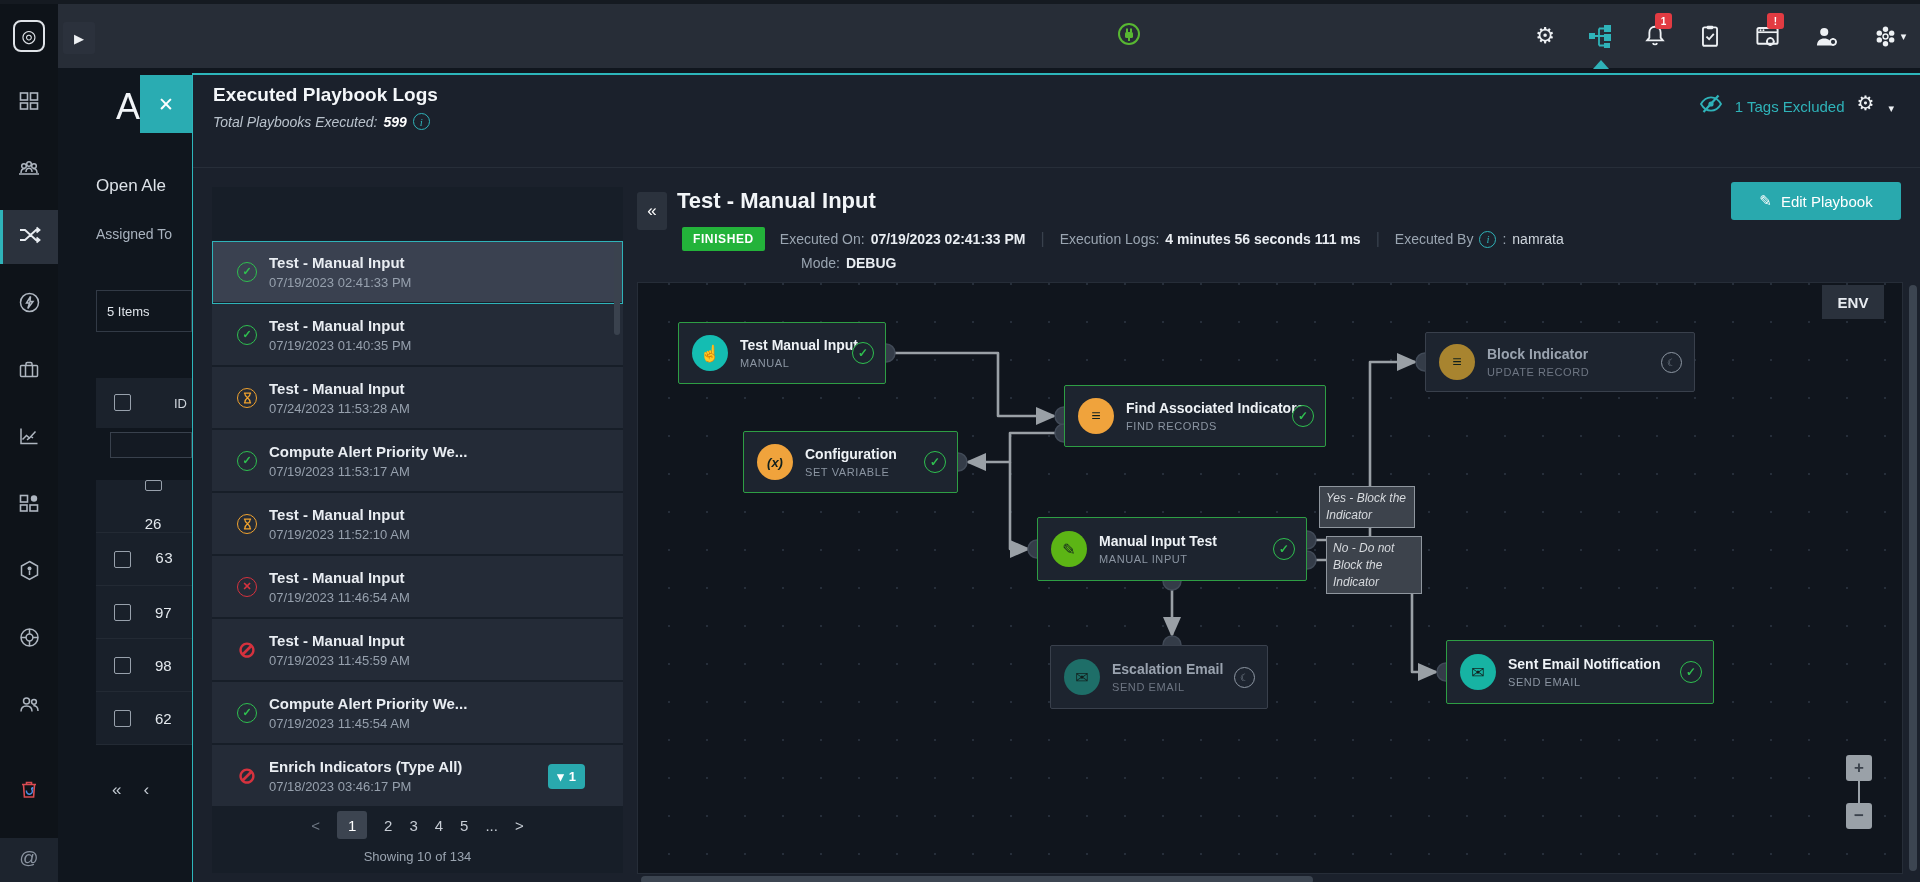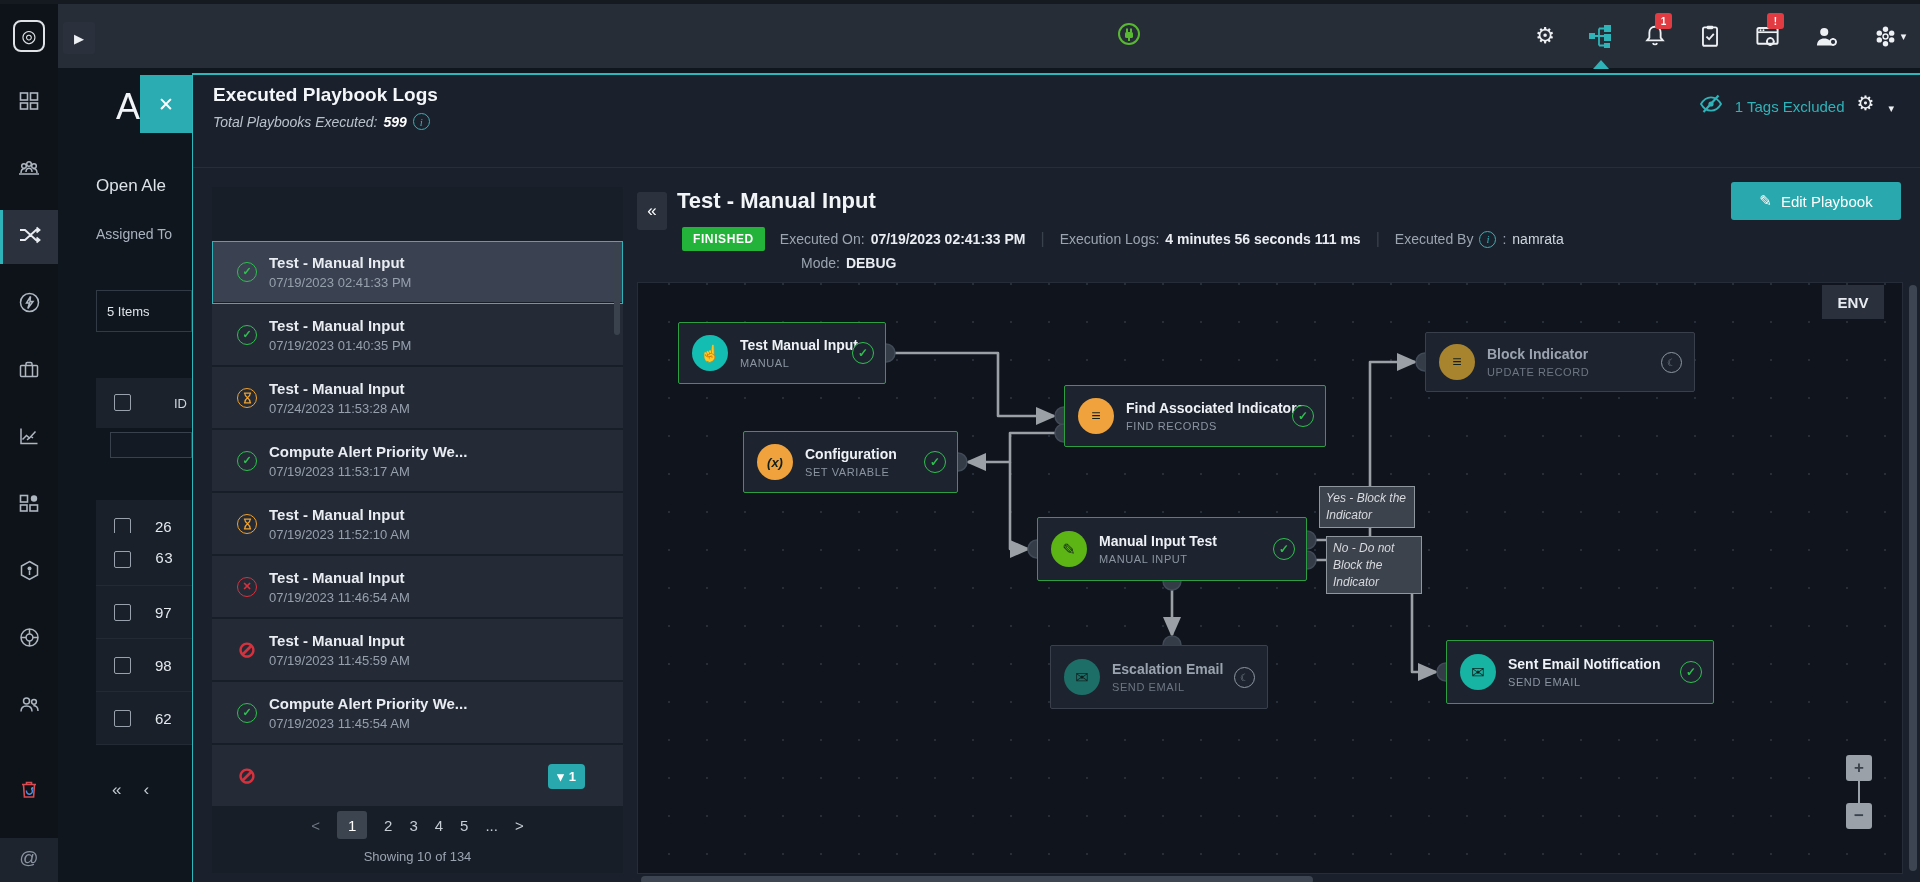--- a/index.html
+++ b/index.html
@@ -282,21 +282,21 @@
     <div class="pg-head">Ale</div>
     <div class="pg-link">Open Ale</div>
     <div class="pg-tab">Assigned To</div>
     <div class="pg-items">5 Items</div>
     <div class="pg-thead">
       <div class="chk" style="position:absolute;left:18px;top:16px"></div>
       <span style="position:absolute;left:78px;top:18px;font-size:13px;color:#cfd5dc">ID</span>
     </div>
     <div class="pg-filter"></div>
     <div id="pg-rows">
-        <div class="pg-row" style="top: 432px;">
+        <div class="pg-row" style="top: 412px; flex-direction: column;">
           <span class="chk"></span>
           <span class="idv">26</span>
         </div>
         <div class="pg-row" style="top: 465px; font-family: Liberation Mono, monospace;">
           <span class="chk"></span>
           <span class="idv">63</span>
         </div>
         <div class="pg-row" style="top: 518px;">
           <span class="chk"></span>
           <span class="idv">97</span>
@@ -411,20 +411,24 @@
               <span class="stc g">✓</span>
             </span>
             <span class="txt">
               <div class="t1">Compute Alert Priority We...</div>
               <div class="t2">07/19/2023 11:45:54 AM</div>
             </span>
           </div>
           <div class="lrow">
             <span class="sticon">
               <span class="blk">⊘</span>
+            </span>
+            <span class="txt">
+              <div class="t1">Enrich Indicators (Type All)</div>
+              <div class="t2">07/18/2023 03:46:17 PM</div>
             </span>
             <span class="row-badge"><span>▾</span>1</span>
           </div>
         </div>
       <div class="lp-scroll"></div>
       <div class="lp-pag" id="list-pag">
           <span class="dim">&lt;</span>
           <span class="pagepill">1</span>
           <span class="pagenum">2</span>
           <span class="pagenum">3</span>

